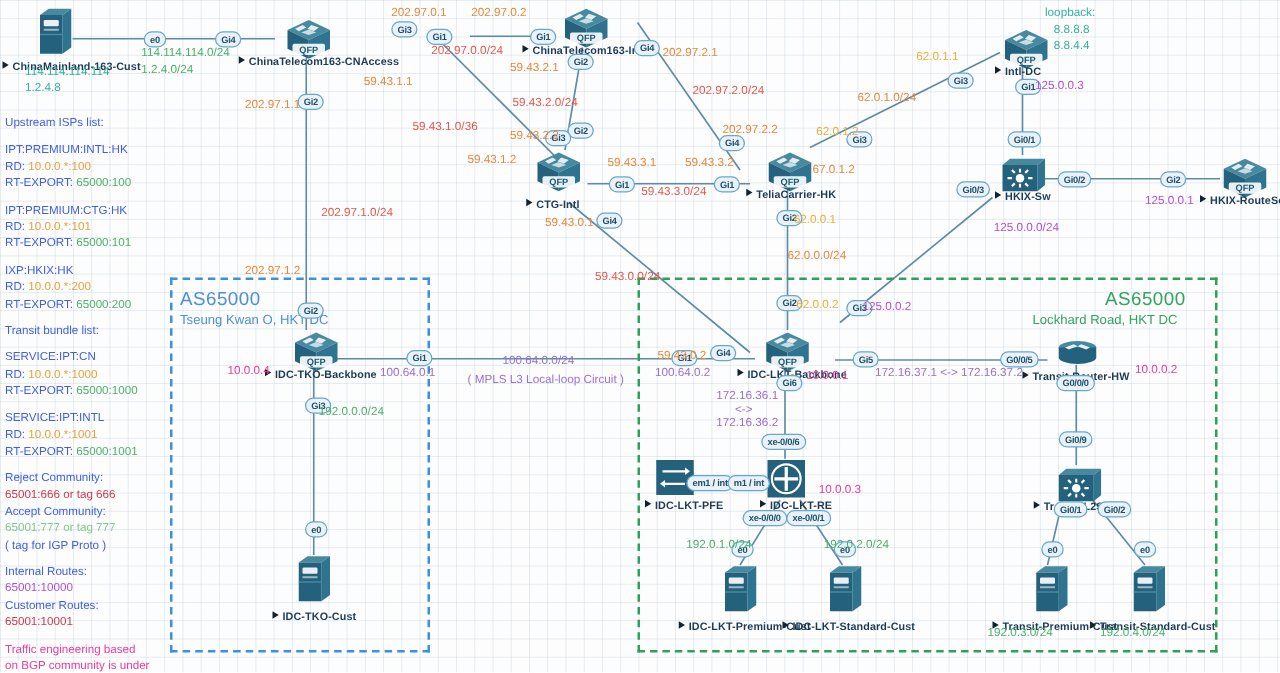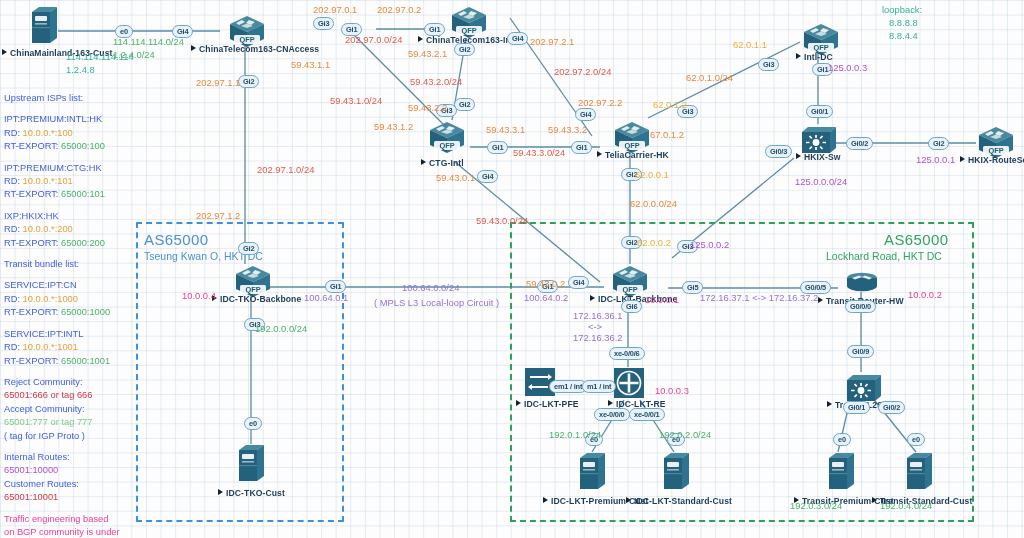--- a/index.html
+++ b/index.html
@@ -68,21 +68,21 @@
     white-space:nowrap;
     font-size: 9.4px;
     line-height: 1.05;
   }
   .txt.orange  { color:#e8883a; }
   .txt.red     { color:#e05a4e; }
   .txt.magenta { color:#e8409a; }
   .txt.purple  { color:#b050d8; }
   .txt.violet  { color:#9a6fd0; }
   .txt.green   { color:#4bb06a; }
-  .txt.teal    { color:#35b0a0;margin-left:46px; }
+  .txt.teal    { color:#35b0a0; }
   .txt.yellow  { color:#e8b13a; }
 
   
   .pill {
     position:absolute;
     box-sizing:border-box;
     height: 13px;
     padding: 0 4px;
     border: 1px solid #6aa6c8;
     border-radius: 7px;
@@ -446,21 +446,21 @@
       <div class="txt teal" style="left: 20px; top: 65px;">1.2.4.8</div>
       <div class="txt green" style="left: 113px; top: 37px; text-align: center;">114.114.114.0/24</div>
       <div class="txt green" style="left: 113px; top: 50px;">1.2.4.0/24</div>
       <div class="txt orange" style="left: 313px; top: 5px;">202.97.0.1</div>
       <div class="txt orange" style="left: 377px; top: 5px;">202.97.0.2</div>
       <div class="txt red" style="left: 345px; top: 35px;">202.97.0.0/24</div>
       <div class="txt orange" style="left: 196px; top: 78px;">202.97.1.1</div>
       <div class="txt red" style="left: 257px; top: 165px;">202.97.1.0/24</div>
       <div class="txt orange" style="left: 196px; top: 211px;">202.97.1.2</div>
       <div class="txt orange" style="left: 291px; top: 60px;">59.43.1.1</div>
-      <div class="txt red" style="left: 330px; top: 96px;">59.43.1.0/24</div>
+      <div class="txt red" style="left: 330px; top: 96px;">59.43.1.0/36</div>
       <div class="txt orange" style="left: 374px; top: 122px;">59.43.1.2</div>
       <div class="txt orange" style="left: 408px; top: 49px;">59.43.2.1</div>
       <div class="txt red" style="left: 410px; top: 77px;">59.43.2.0/24</div>
       <div class="txt orange" style="left: 408px; top: 103px;">59.43.2.2</div>
       <div class="txt orange" style="left: 486px; top: 125px;">59.43.3.1</div>
       <div class="txt orange" style="left: 548px; top: 125px;">59.43.3.2</div>
       <div class="txt red" style="left: 513px; top: 148px;">59.43.3.0/24</div>
       <div class="txt orange" style="left: 530px; top: 37px;">202.97.2.1</div>
       <div class="txt red" style="left: 554px; top: 67px;">202.97.2.0/24</div>
       <div class="txt orange" style="left: 578px; top: 98px;">202.97.2.2</div>

